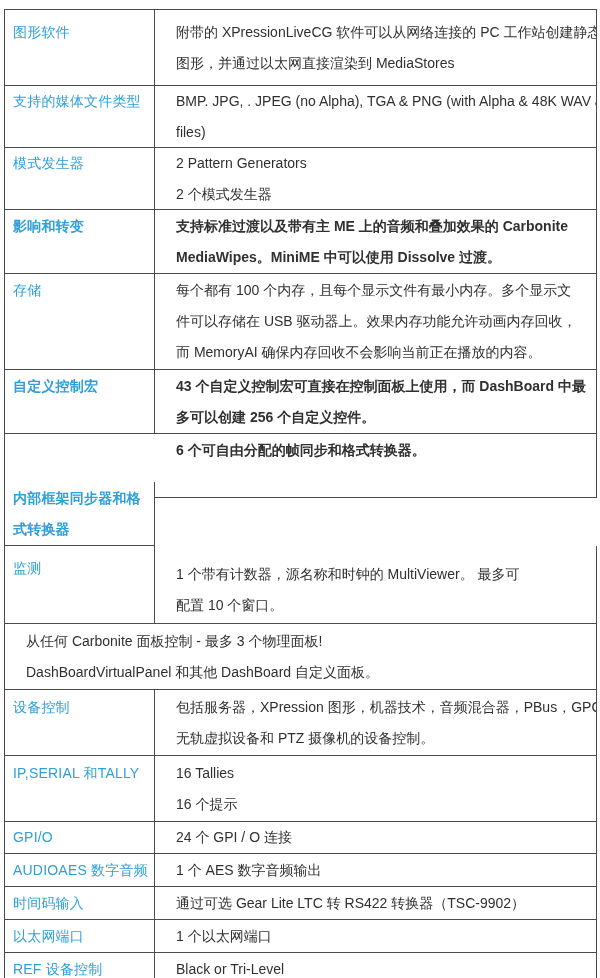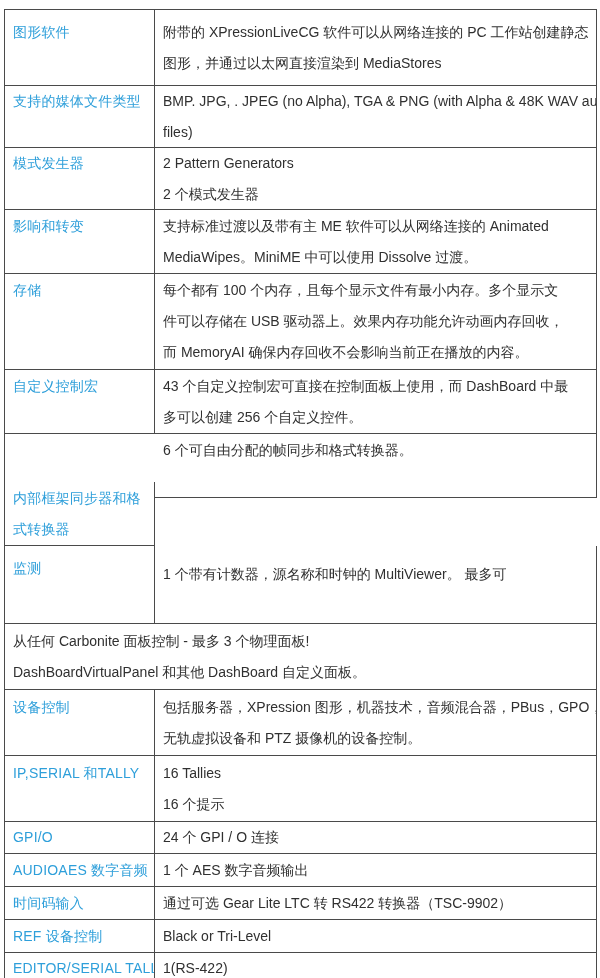--- a/index.html
+++ b/index.html
@@ -47,25 +47,26 @@
   .label-cell.wrap {
     white-space: normal;
     margin-top: 48px;
   }
   .value-cell {
     flex: 1;
     color: #303030;
   }
   .value-line {
     white-space: nowrap;
+    margin-left: 13px;
   }
   
   .rh76 .cell { height: 76px; padding-top: 7px; }
   .rh62 .cell { height: 62px; }
-  .rh64 .cell { height: 64px; padding-top: 1px; }
+  .rh64 .cell { height: 64px; padding-top: 1px; font-weight: bold; }
   .rh96 .cell { height: 96px; padding-top: 1px; }
   .rh78 .cell { height: 78px; padding-top: 7px; }
   .rh78 .value-cell { padding-top: 13px; }
   .rh66 .cell { height: 66px; padding-top: 2px; }
   .rh32 .cell { height: 32px; }
   .rh33 .cell { height: 33px; padding-top: 1px; }
 </style>
 </head>
 <body>
 
@@ -92,21 +93,21 @@
       <div class="cell label-cell">模式发生器</div>
       <div class="cell value-cell">
         <div class="value-line">2 Pattern Generators</div>
         <div class="value-line">2 个模式发生器</div>
       </div>
     </div>
 
     <div class="row rh64">
       <div class="cell label-cell">影响和转变</div>
       <div class="cell value-cell">
-        <div class="value-line">支持标准过渡以及带有主 ME 软件可以从网络连接的 Animated</div>
+        <div class="value-line">支持标准过渡以及带有主 ME 上的音频和叠加效果的 Carbonite</div>
         <div class="value-line">MediaWipes。MiniME 中可以使用 Dissolve 过渡。</div>
       </div>
     </div>
 
     <div class="row rh96">
       <div class="cell label-cell">存储</div>
       <div class="cell value-cell">
         <div class="value-line">每个都有 100 个内存，且每个显示文件有最小内存。多个显示文</div>
         <div class="value-line">件可以存储在 USB 驱动器上。效果内存功能允许动画内存回收，</div>
         <div class="value-line">而 MemoryAI 确保内存回收不会影响当前正在播放的内容。</div>
@@ -125,20 +126,21 @@
       <div class="cell label-cell wrap">内部框架同步器和格式转换器</div>
       <div class="cell value-cell">
         <div class="value-line">6 个可自由分配的帧同步和格式转换器。</div>
       </div>
     </div>
 
     <div class="row rh78">
       <div class="cell label-cell">监测</div>
       <div class="cell value-cell">
         <div class="value-line">1 个带有计数器，源名称和时钟的 MultiViewer。 最多可</div>
+        <div class="value-line">配置 10 个窗口。</div>
       </div>
     </div>
 
     <div class="row rh66">
       <div class="cell value-cell">
         <div class="value-line">从任何 Carbonite 面板控制 - 最多 3 个物理面板!</div>
         <div class="value-line">DashBoardVirtualPanel 和其他 DashBoard 自定义面板。</div>
       </div>
     </div>
 
@@ -172,20 +174,26 @@
       </div>
     </div>
 
     <div class="row rh33">
       <div class="cell label-cell">时间码输入</div>
       <div class="cell value-cell">
         <div class="value-line">通过可选 Gear Lite LTC 转 RS422 转换器（TSC-9902）</div>
       </div>
     </div>
 
+    <div class="row rh33">
+      <div class="cell label-cell">以太网端口</div>
+      <div class="cell value-cell">
+        <div class="value-line">1 个以太网端口</div>
+      </div>
+    </div>
 
     <div class="row rh33">
       <div class="cell label-cell">REF 设备控制</div>
       <div class="cell value-cell">
         <div class="value-line">Black or Tri-Level</div>
       </div>
     </div>
 
     <div class="row rh32">
       <div class="cell label-cell">EDITOR/SERIAL  TALLY</div>

